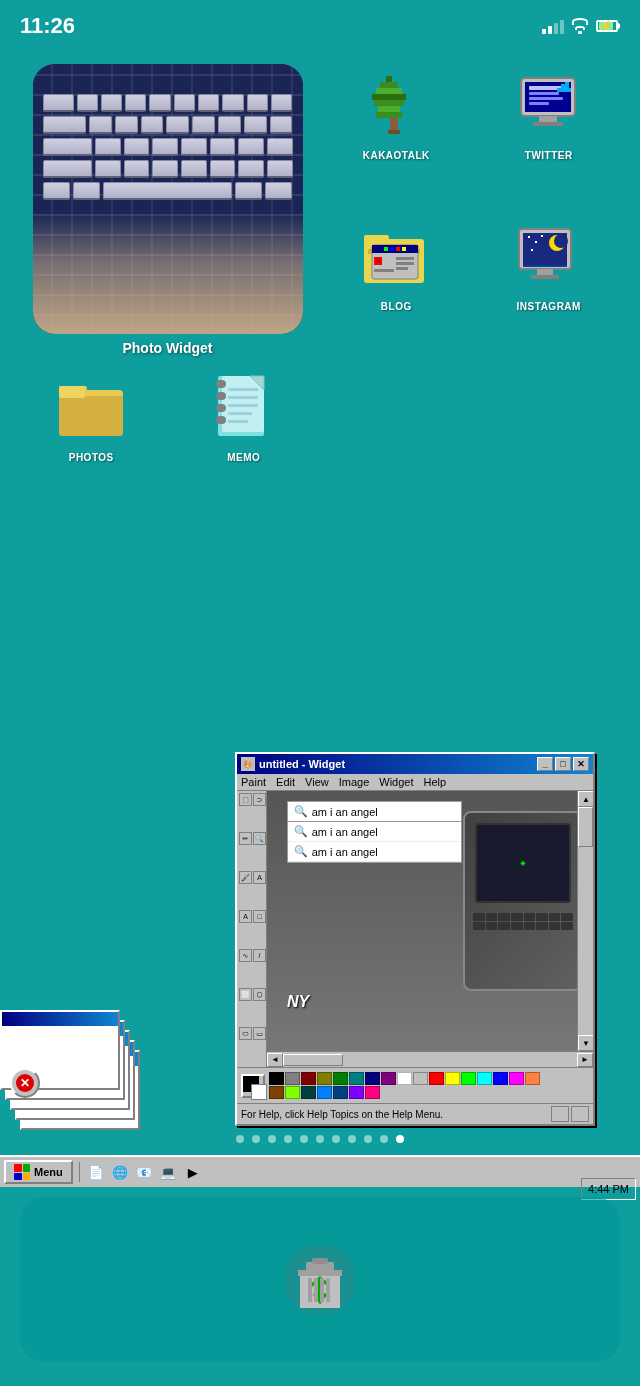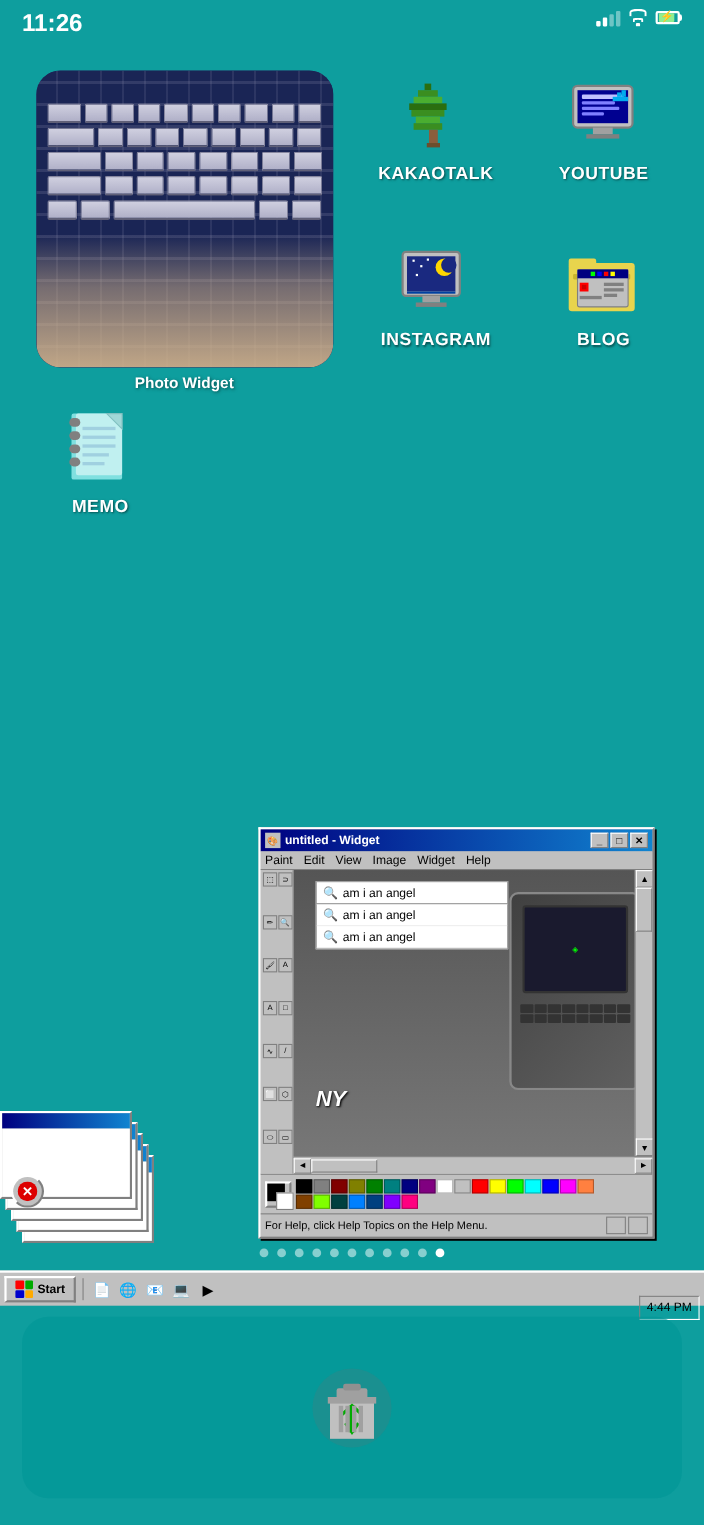--- a/index.html
+++ b/index.html
@@ -11,21 +11,21 @@
       background-color: #0e9e9e;
       font-family: Arial, sans-serif;
       overflow: hidden;
       position: relative;
     }
 
     
     .status-bar {
       display: flex;
       justify-content: space-between;
-      align-items: flex-start;
+      align-items: center;
       padding: 8px 20px 0 20px;
       height: 44px;
     }
     .status-time {
       color: white;
       font-size: 22px;
       font-weight: bold;
     }
     .status-icons {
       display: flex;
@@ -70,21 +70,21 @@
     .app-icon .icon-img {
       width: 80px;
       height: 80px;
       display: flex;
       align-items: center;
       justify-content: center;
     }
 
     .app-icon .icon-label {
       color: white;
-      font-size: 16px;
+      font-size: 10px;
       font-weight: bold;
       text-align: center;
       letter-spacing: 0.5px;
       text-shadow: 1px 1px 2px rgba(0,0,0,0.5);
     }
 
     
     .photo-widget {
       grid-column: span 2;
       grid-row: span 2;
@@ -620,21 +620,21 @@
     .k-wide { flex: 1.5; }
     .k-wider { flex: 2; }
     .k-space { flex: 5; }
 
     
     .paint-ny-text {
       position: absolute;
       bottom: 40px;
       left: 20px;
       color: white;
-      font-size: 20px;
+      font-size: 16px;
       font-weight: bold;
       font-style: italic;
       text-shadow: 1px 1px 2px black;
     }
 
     
     .game-device {
       position: absolute;
       right: 10px;
       top: 20px;
@@ -792,45 +792,21 @@
         <rect x="16" y="34" width="20" height="3" fill="#8080ff" rx="1"></rect>
 
         <rect x="26" y="48" width="18" height="6" fill="#a0a0a0"></rect>
         <rect x="20" y="54" width="30" height="4" fill="#808080"></rect>
 
         <rect x="48" y="16" width="4" height="4" fill="#00acee"></rect>
         <rect x="52" y="14" width="4" height="6" fill="#00acee"></rect>
         <rect x="44" y="20" width="14" height="4" fill="#00acee"></rect>
       </svg>
     </div>
-    <span class="icon-label">YOUTUBE</span>
-  </div>
-
-  <div class="app-icon">
-    <div class="icon-img">
-      <svg width="72" height="72" viewBox="0 0 72 72">
-
-        <rect x="6" y="10" width="52" height="40" rx="3" fill="#c0c0c0" stroke="#808080" stroke-width="2"></rect>
-        <rect x="10" y="14" width="44" height="32" fill="#1a2980"></rect>
-
-        <circle cx="44" cy="24" r="8" fill="#ffd700"></circle>
-        <circle cx="48" cy="22" r="7" fill="#1a2980"></circle>
-
-        <rect x="15" y="17" width="2" height="2" fill="white"></rect>
-        <rect x="22" y="22" width="2" height="2" fill="white"></rect>
-        <rect x="18" y="30" width="2" height="2" fill="white"></rect>
-        <rect x="28" y="16" width="2" height="2" fill="white"></rect>
-
-        <rect x="24" y="50" width="16" height="6" fill="#a0a0a0"></rect>
-        <rect x="18" y="56" width="28" height="4" fill="#808080"></rect>
-
-        <rect x="10" y="46" width="44" height="2" fill="#0040a0"></rect>
-      </svg>
-    </div>
-    <span class="icon-label">INSTAGRAM</span>
+    <span class="icon-label">TWITTER</span>
   </div>
 
   <div class="app-icon">
     <div class="icon-img">
       <svg width="72" height="72" viewBox="0 0 72 72">
 
         <rect x="4" y="20" width="60" height="44" rx="3" fill="#e8d44d"></rect>
         <rect x="4" y="16" width="25" height="8" rx="2" fill="#e8d44d"></rect>
         <rect x="8" y="30" width="52" height="5" rx="1" fill="#c8b42d"></rect>
 
@@ -846,20 +822,59 @@
 
         <rect x="24" y="28" width="4" height="4" fill="#00ff00"></rect>
         <rect x="30" y="28" width="4" height="4" fill="#0000ff"></rect>
         <rect x="36" y="28" width="4" height="4" fill="#ff0000"></rect>
         <rect x="42" y="28" width="4" height="4" fill="#ffff00"></rect>
       </svg>
     </div>
     <span class="icon-label">BLOG</span>
   </div>
 
+  <div class="app-icon">
+    <div class="icon-img">
+      <svg width="72" height="72" viewBox="0 0 72 72">
+
+        <rect x="6" y="10" width="52" height="40" rx="3" fill="#c0c0c0" stroke="#808080" stroke-width="2"></rect>
+        <rect x="10" y="14" width="44" height="32" fill="#1a2980"></rect>
+
+        <circle cx="44" cy="24" r="8" fill="#ffd700"></circle>
+        <circle cx="48" cy="22" r="7" fill="#1a2980"></circle>
+
+        <rect x="15" y="17" width="2" height="2" fill="white"></rect>
+        <rect x="22" y="22" width="2" height="2" fill="white"></rect>
+        <rect x="18" y="30" width="2" height="2" fill="white"></rect>
+        <rect x="28" y="16" width="2" height="2" fill="white"></rect>
+
+        <rect x="24" y="50" width="16" height="6" fill="#a0a0a0"></rect>
+        <rect x="18" y="56" width="28" height="4" fill="#808080"></rect>
+
+        <rect x="10" y="46" width="44" height="2" fill="#0040a0"></rect>
+      </svg>
+    </div>
+    <span class="icon-label">INSTAGRAM</span>
+  </div>
+
+  <div class="app-icon">
+    <div class="icon-img">
+      <svg width="72" height="72" viewBox="0 0 72 72">
+
+        <rect x="4" y="20" width="64" height="46" rx="4" fill="#e8c84d"></rect>
+        <rect x="4" y="16" width="28" height="8" rx="2" fill="#e8c84d"></rect>
+
+        <rect x="4" y="32" width="64" height="34" rx="4" fill="#d4b040"></rect>
+        <rect x="4" y="26" width="64" height="10" fill="#d4b040"></rect>
+
+        <rect x="4" y="16" width="26" height="12" rx="2" fill="#f0d460"></rect>
+      </svg>
+    </div>
+    <span class="icon-label">PHOTOS</span>
+  </div>
 
 
 
   <div class="app-icon">
     <div class="icon-img">
       <svg width="72" height="72" viewBox="0 0 72 72">
 
         <rect x="10" y="6" width="46" height="60" rx="2" fill="#80e0e0"></rect>
         <rect x="14" y="6" width="42" height="56" rx="2" fill="#c0f0f0"></rect>
 
@@ -1082,21 +1097,21 @@
   </div>
 
 <div class="taskbar">
   <div class="start-btn">
     <div class="start-logo">
       <div class="start-logo-sq" style="background:#ff0000;"></div>
       <div class="start-logo-sq" style="background:#00aa00;"></div>
       <div class="start-logo-sq" style="background:#0000cc;"></div>
       <div class="start-logo-sq" style="background:#ffaa00;"></div>
     </div>
-    <span>Start</span>
+    <span>Menu</span>
   </div>
 
   <div class="taskbar-divider"></div>
 
   <div class="taskbar-icons">
     <div class="taskbar-icon">📄</div>
     <div class="taskbar-icon">🌐</div>
     <div class="taskbar-icon">📧</div>
     <div class="taskbar-icon">💻</div>
     <div class="taskbar-icon">▶</div>

